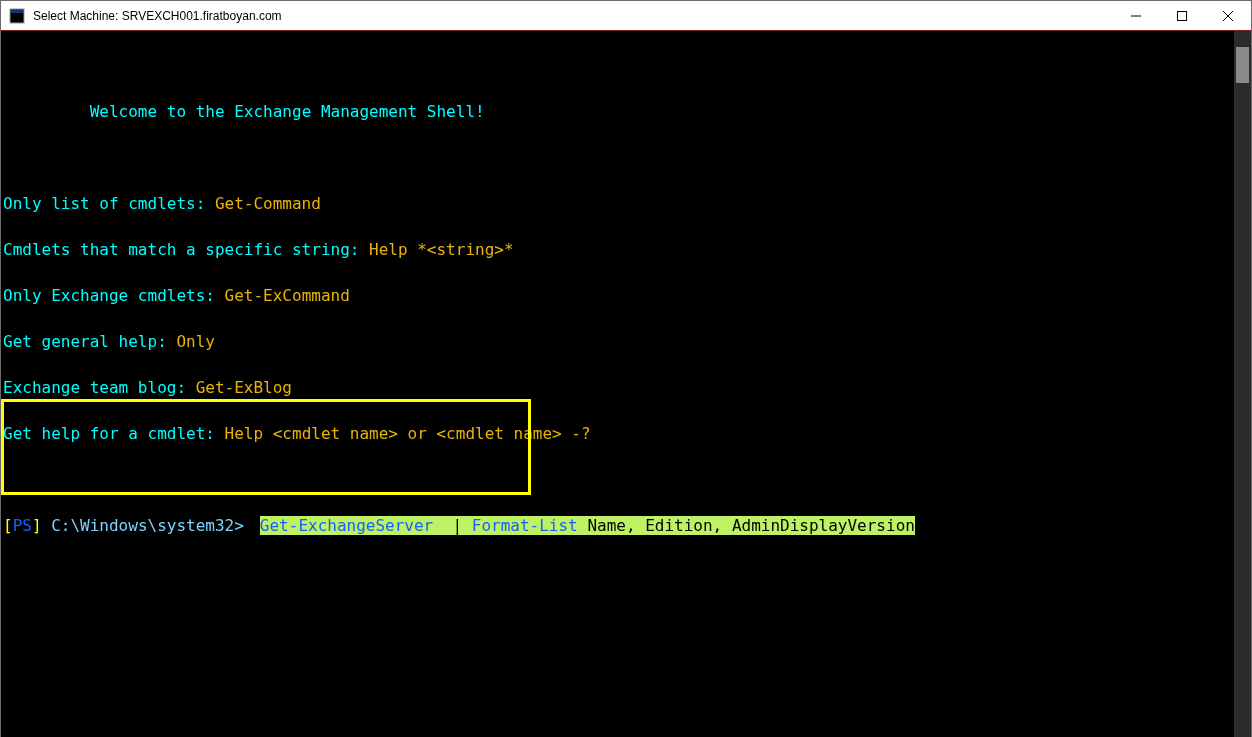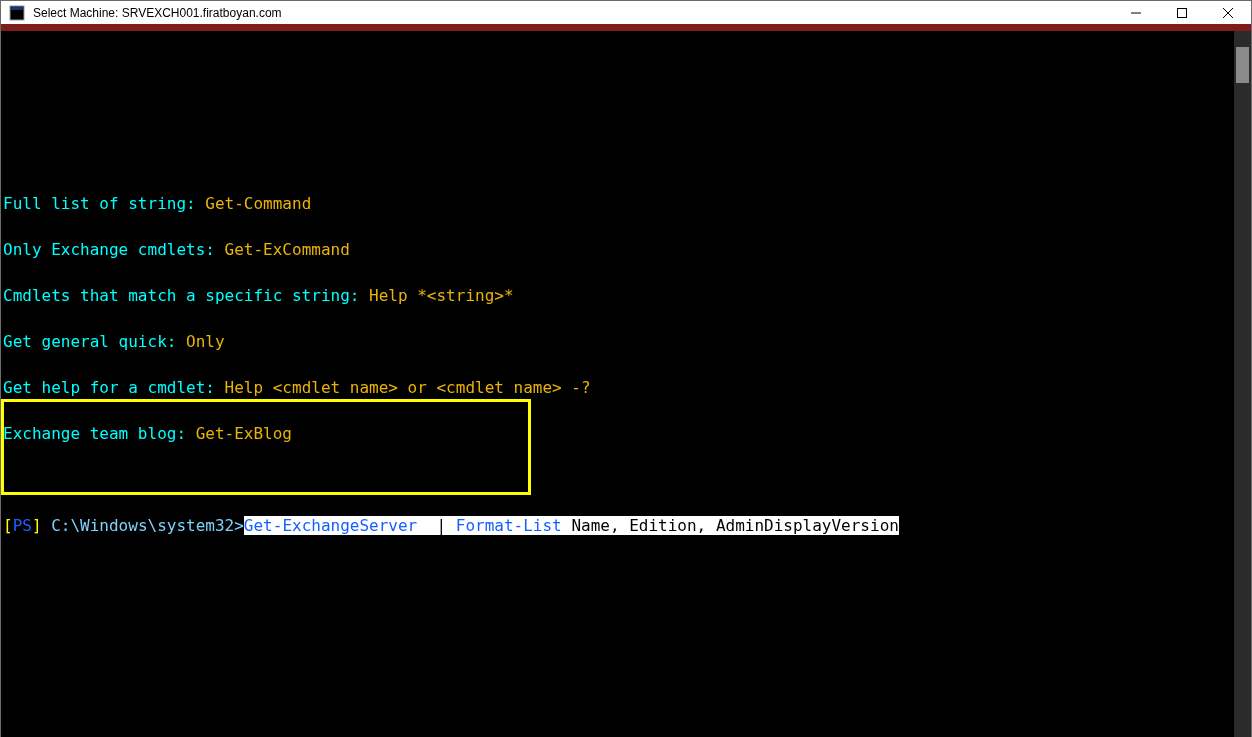--- a/index.html
+++ b/index.html
@@ -8,21 +8,21 @@
     width: 1252px; height: 737px;
     border: 1px solid #6a6a6a;
     display: flex; flex-direction: column;
     background: #fff;
   }
   .titlebar {
     height: 30px;
     background: #ffffff;
     display: flex; align-items: center;
     padding-left: 8px;
-    border-bottom: 7px solid #7f1d1d;
+    border-bottom: 1px solid #7f1d1d;
   }
   .titlebar .app-icon {
     width: 16px; height: 16px;
     margin-right: 8px;
     display: inline-flex; align-items: center; justify-content: center;
   }
   .titlebar .app-icon svg { display:block; }
   .titlebar .title-text {
     font-size: 12px; color: #000;
     flex: 0 0 auto;
@@ -64,21 +64,21 @@
     height: 36px;
     background: #8a8a8a;
     border-radius: 0;
   }
 
   .cyan   { color: #00ffff; }
   .yellow { color: #eab308; }
   .white  { color: #7dd3fc; }
   .blue   { color: #1560ff; }
   .black  { color: #000000; }
-  .hl     { background: #ffffff; }
+  .hl     { background: #bef264; margin-left: 16px; }
   .ps-br  { color: #ffff00; }
   .box {
     border: 3px solid #ffff00;
     position: absolute;
     pointer-events: none;
   }
   
   .line { padding-left: 2px; }
 </style>
 </head>
@@ -109,28 +109,28 @@
       <svg width="10" height="10" viewBox="0 0 10 10">
           <line x1="0" y1="0" x2="10" y2="10" stroke-width="1"></line>
           <line x1="10" y1="0" x2="0" y2="10" stroke-width="1"></line>
         </svg>
     </div>
   </div>
 
   <div class="terminal-wrap">
     <div class="terminal" style="position:relative;">
 <div class="line">&nbsp;</div>
-<div class="line"><span class="cyan">         </span></div>
+<div class="line"><span class="cyan">         </span><span class="cyan">Welcome to the Exchange Management Shell!</span></div>
 <div class="line">&nbsp;</div>
-<div class="line"><span class="cyan">Full list of string: </span><span class="yellow">Get-Command</span></div>
+<div class="line"><span class="cyan">Only list of cmdlets: </span><span class="yellow">Get-Command</span></div>
+<div class="line"><span class="cyan">Cmdlets that match a specific string: </span><span class="yellow">Help *&lt;string&gt;*</span></div>
 <div class="line"><span class="cyan">Only Exchange cmdlets: </span><span class="yellow">Get-ExCommand</span></div>
-<div class="line"><span class="cyan">Cmdlets that match a specific string: </span><span class="yellow">Help *&lt;string&gt;*</span></div>
-<div class="line"><span class="cyan">Get general quick: </span><span class="yellow">Only</span></div>
+<div class="line"><span class="cyan">Get general help: </span><span class="yellow">Only</span></div>
+<div class="line"><span class="cyan">Exchange team blog: </span><span class="yellow">Get-ExBlog</span></div>
 <div class="line"><span class="cyan">Get help for a cmdlet: </span><span class="yellow">Help &lt;cmdlet name&gt; or &lt;cmdlet name&gt; -?</span></div>
-<div class="line"><span class="cyan">Exchange team blog: </span><span class="yellow">Get-ExBlog</span></div>
 <div class="line">&nbsp;</div>
 <div class="line"><span class="ps-br">[</span><span class="blue">PS</span><span class="ps-br">]</span><span class="white"> C:\Windows\system32&gt;</span><span class="hl"><span class="blue">Get-ExchangeServer </span><span class="black"> | </span><span class="blue">Format-List</span><span class="black"> Name, Edition, AdminDisplayVersion</span></span></div>
 
 
 
 
 
 
 
 

